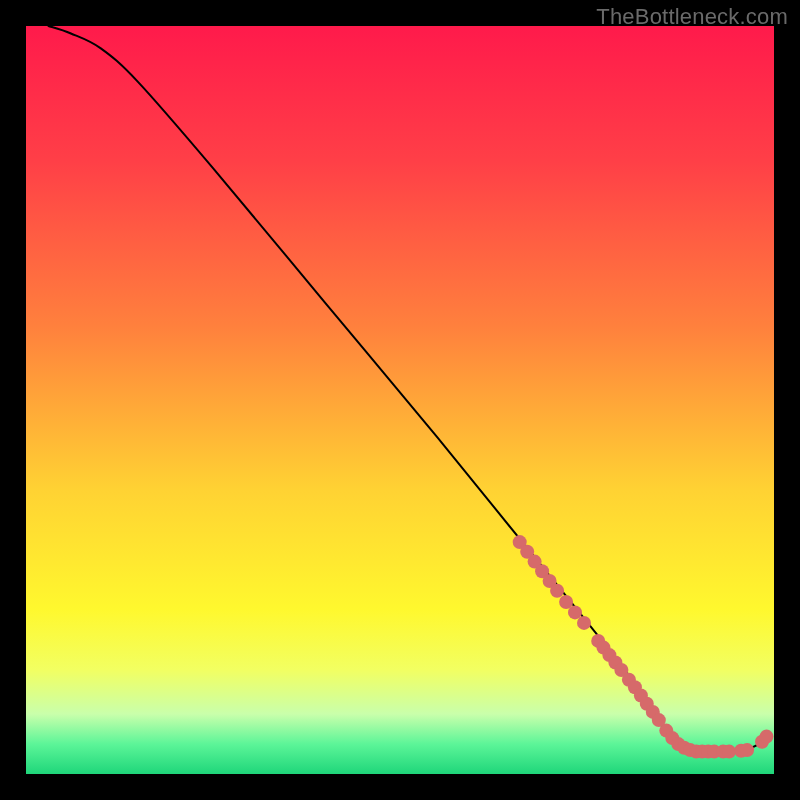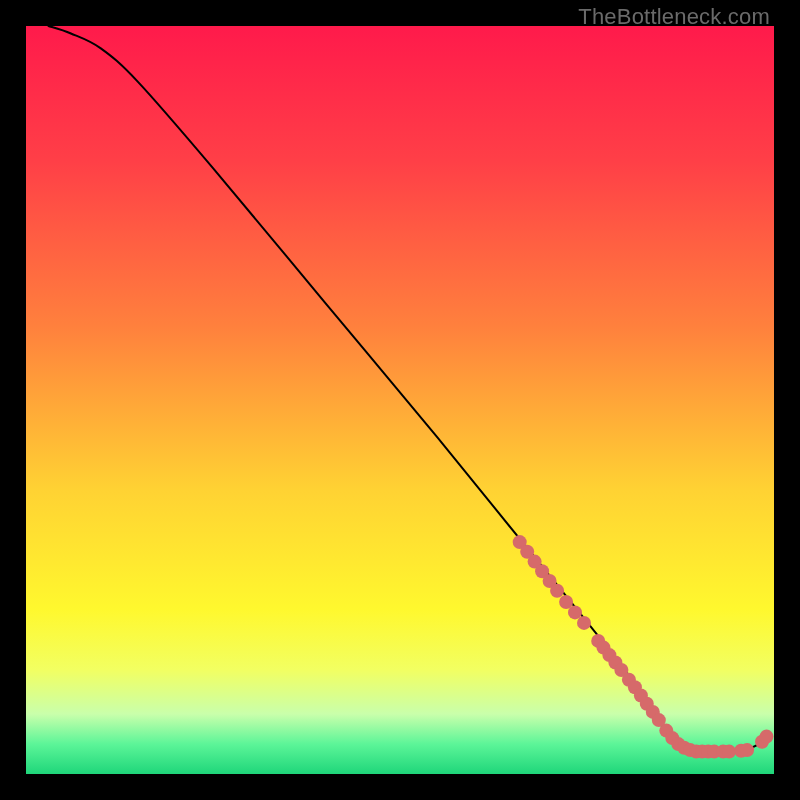--- a/index.html
+++ b/index.html
@@ -13,21 +13,21 @@
   }
   .frame {
     position: relative;
     width: 800px;
     height: 800px;
     background: #000;
   }
   .watermark {
     position: absolute;
     top: 4px;
-    right: 30px;
+    right: 12px;
     font-size: 22px;
     color: #6a6a6a;
     font-weight: 500;
     letter-spacing: 0.2px;
     z-index: 10;
     user-select: none;
   }
   .plot {
     position: absolute;
     left: 26px;

